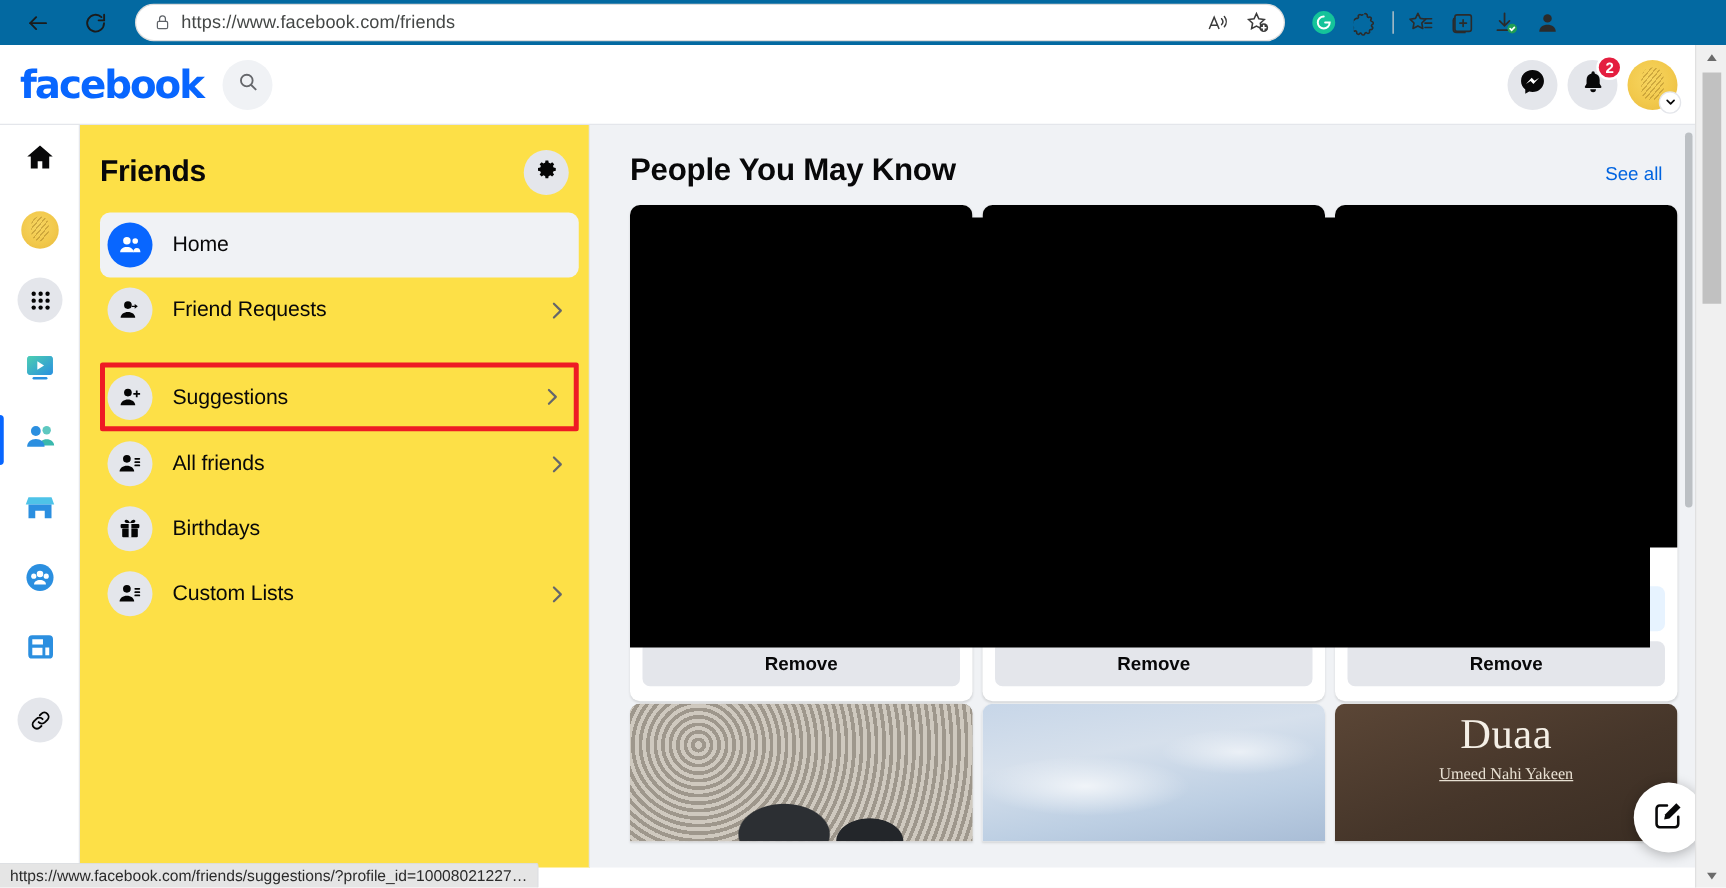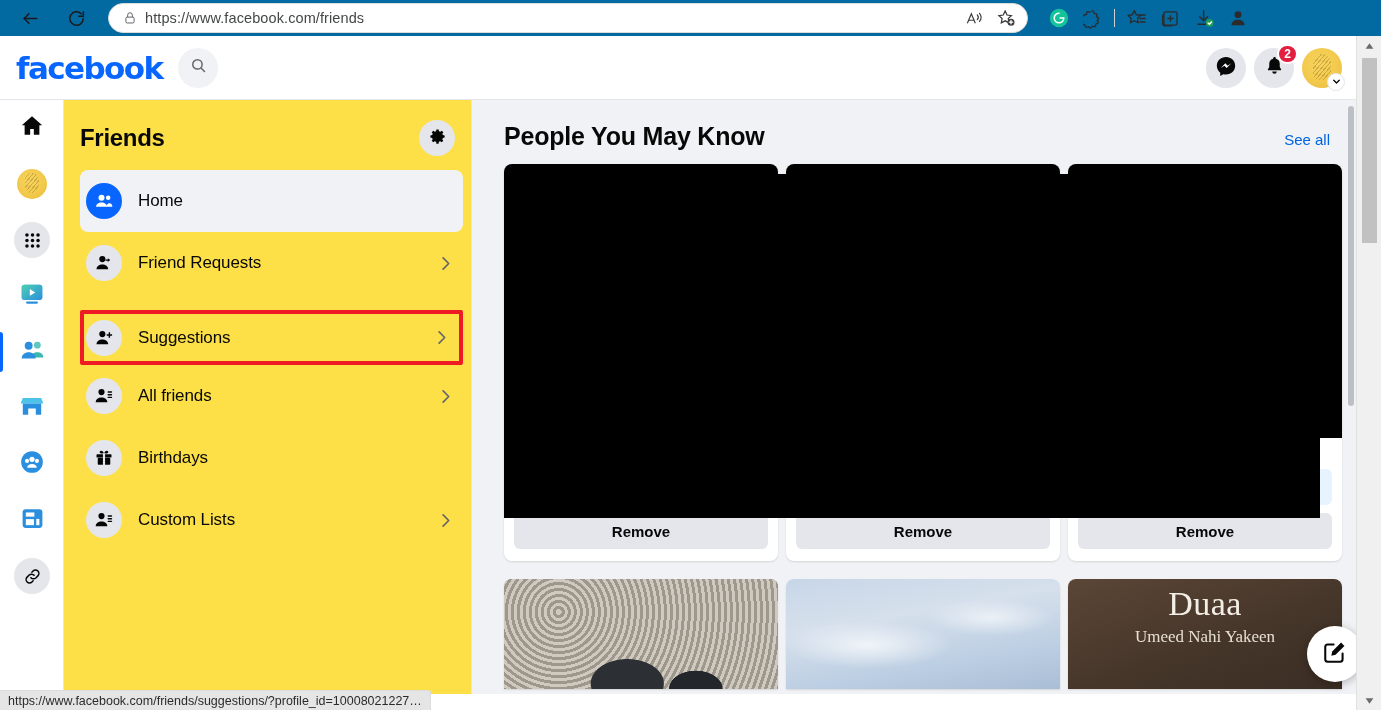--- a/index.html
+++ b/index.html
@@ -107,21 +107,21 @@
     background: #fde047; border-right: 1px solid #e4e6eb; padding: 16px 8px 0 16px;
   }
   .fp-head { display:flex; align-items:center; height:44px; padding-right: 8px; }
   .fp-title { font-size: 24px; font-weight: bold; color:#080809; letter-spacing:-.3px; }
   .fp-gear {
     margin-left:auto; width:36px; height:36px; border-radius:50%; background:#e4e6eb;
     display:flex; align-items:center; justify-content:center; cursor:pointer;
   }
   .fp-list { margin-top: 10px; }
   .fp-item {
-    display:flex; align-items:center; height:62px; border-radius:8px;
+    display:flex; align-items:center; height:52px; border-radius:8px;
     padding: 0 8px 0 6px; cursor:pointer; position:relative;
   }
   .fp-item.selected { background:#f0f2f5; }
   .fp-item.highlighted {
     border:4px solid #ee1b24; border-radius:2px; padding-left:2px; height:55px;margin-top:16px;
   }
   .fp-icon {
     width:36px; height:36px; border-radius:50%; background:#e4e6eb;
     display:flex; align-items:center; justify-content:center; flex: none;
   }
@@ -155,21 +155,21 @@
   .btn-add { background:#e7f3ff; color:#0866ff; }
   .btn-remove { background:#e4e6eb; color:#080809; margin-top:8px; }
 
   
   .redaction {
     position:absolute; left:504px; top:174px; width:816px; height:344px;
     background:#000; z-index: 9;
   }
 
   
-  .row2 { margin-top: 18px; display:flex; gap: 8px; }
+  .row2 { margin-top: 2px; display:flex; gap: 8px; }
   .pcard2 { width:274px; height:110px; background:#fff; border-radius:8px 8px 0 0; overflow:hidden; flex:none; box-shadow: 0 1px 2px rgba(0,0,0,.12); }
   .ph-rocks {
     width:100%; height:100%;
     background:
       radial-gradient(ellipse 60px 40px at 45% 95%, #2c2f33 0%, #2c2f33 60%, transparent 62%),
       radial-gradient(ellipse 44px 30px at 70% 100%, #23262a 0%, #23262a 60%, transparent 62%),
       repeating-radial-gradient(circle at 20% 30%, #cfc9bf 0 3px, #9e978c 3px 6px),
       repeating-radial-gradient(circle at 70% 60%, #bdb6aa 0 4px, #8d867b 4px 8px),
       #b5aea3;
   }
@@ -181,21 +181,21 @@
   .ph-sky::after {
     content:""; position:absolute; inset:0;
     background: radial-gradient(ellipse 120px 34px at 30% 60%, rgba(255,255,255,.72), transparent 70%),
                 radial-gradient(ellipse 90px 26px at 75% 35%, rgba(255,255,255,.6), transparent 70%);
   }
   .ph-duaa {
     width:100%; height:100%; background: linear-gradient(160deg, #5b4636 0%, #46362a 55%, #3a2d23 100%);
     display:flex; flex-direction:column; align-items:center; padding-top:6px; position:relative;
   }
   .duaa-title { font-family:"Liberation Serif", serif; font-size:34px; color:#f4efe6; letter-spacing:.5px; }
-  .duaa-sub { font-family:"Liberation Serif", serif; font-size:17px; color:#e8e0d2; margin-top:4px; }
+  .duaa-sub { font-family:"Liberation Serif", serif; font-size:13px; color:#e8e0d2; margin-top:4px;text-decoration:underline; }
 
   
   .fab {
     position:absolute; right:18px; bottom:28px; width:56px; height:56px; border-radius:50%;
     background:#fff; box-shadow:0 2px 10px rgba(0,0,0,.28);
     display:flex; align-items:center; justify-content:center; cursor:pointer; z-index:20;
   }
 
   
   .page-scrollbar {

